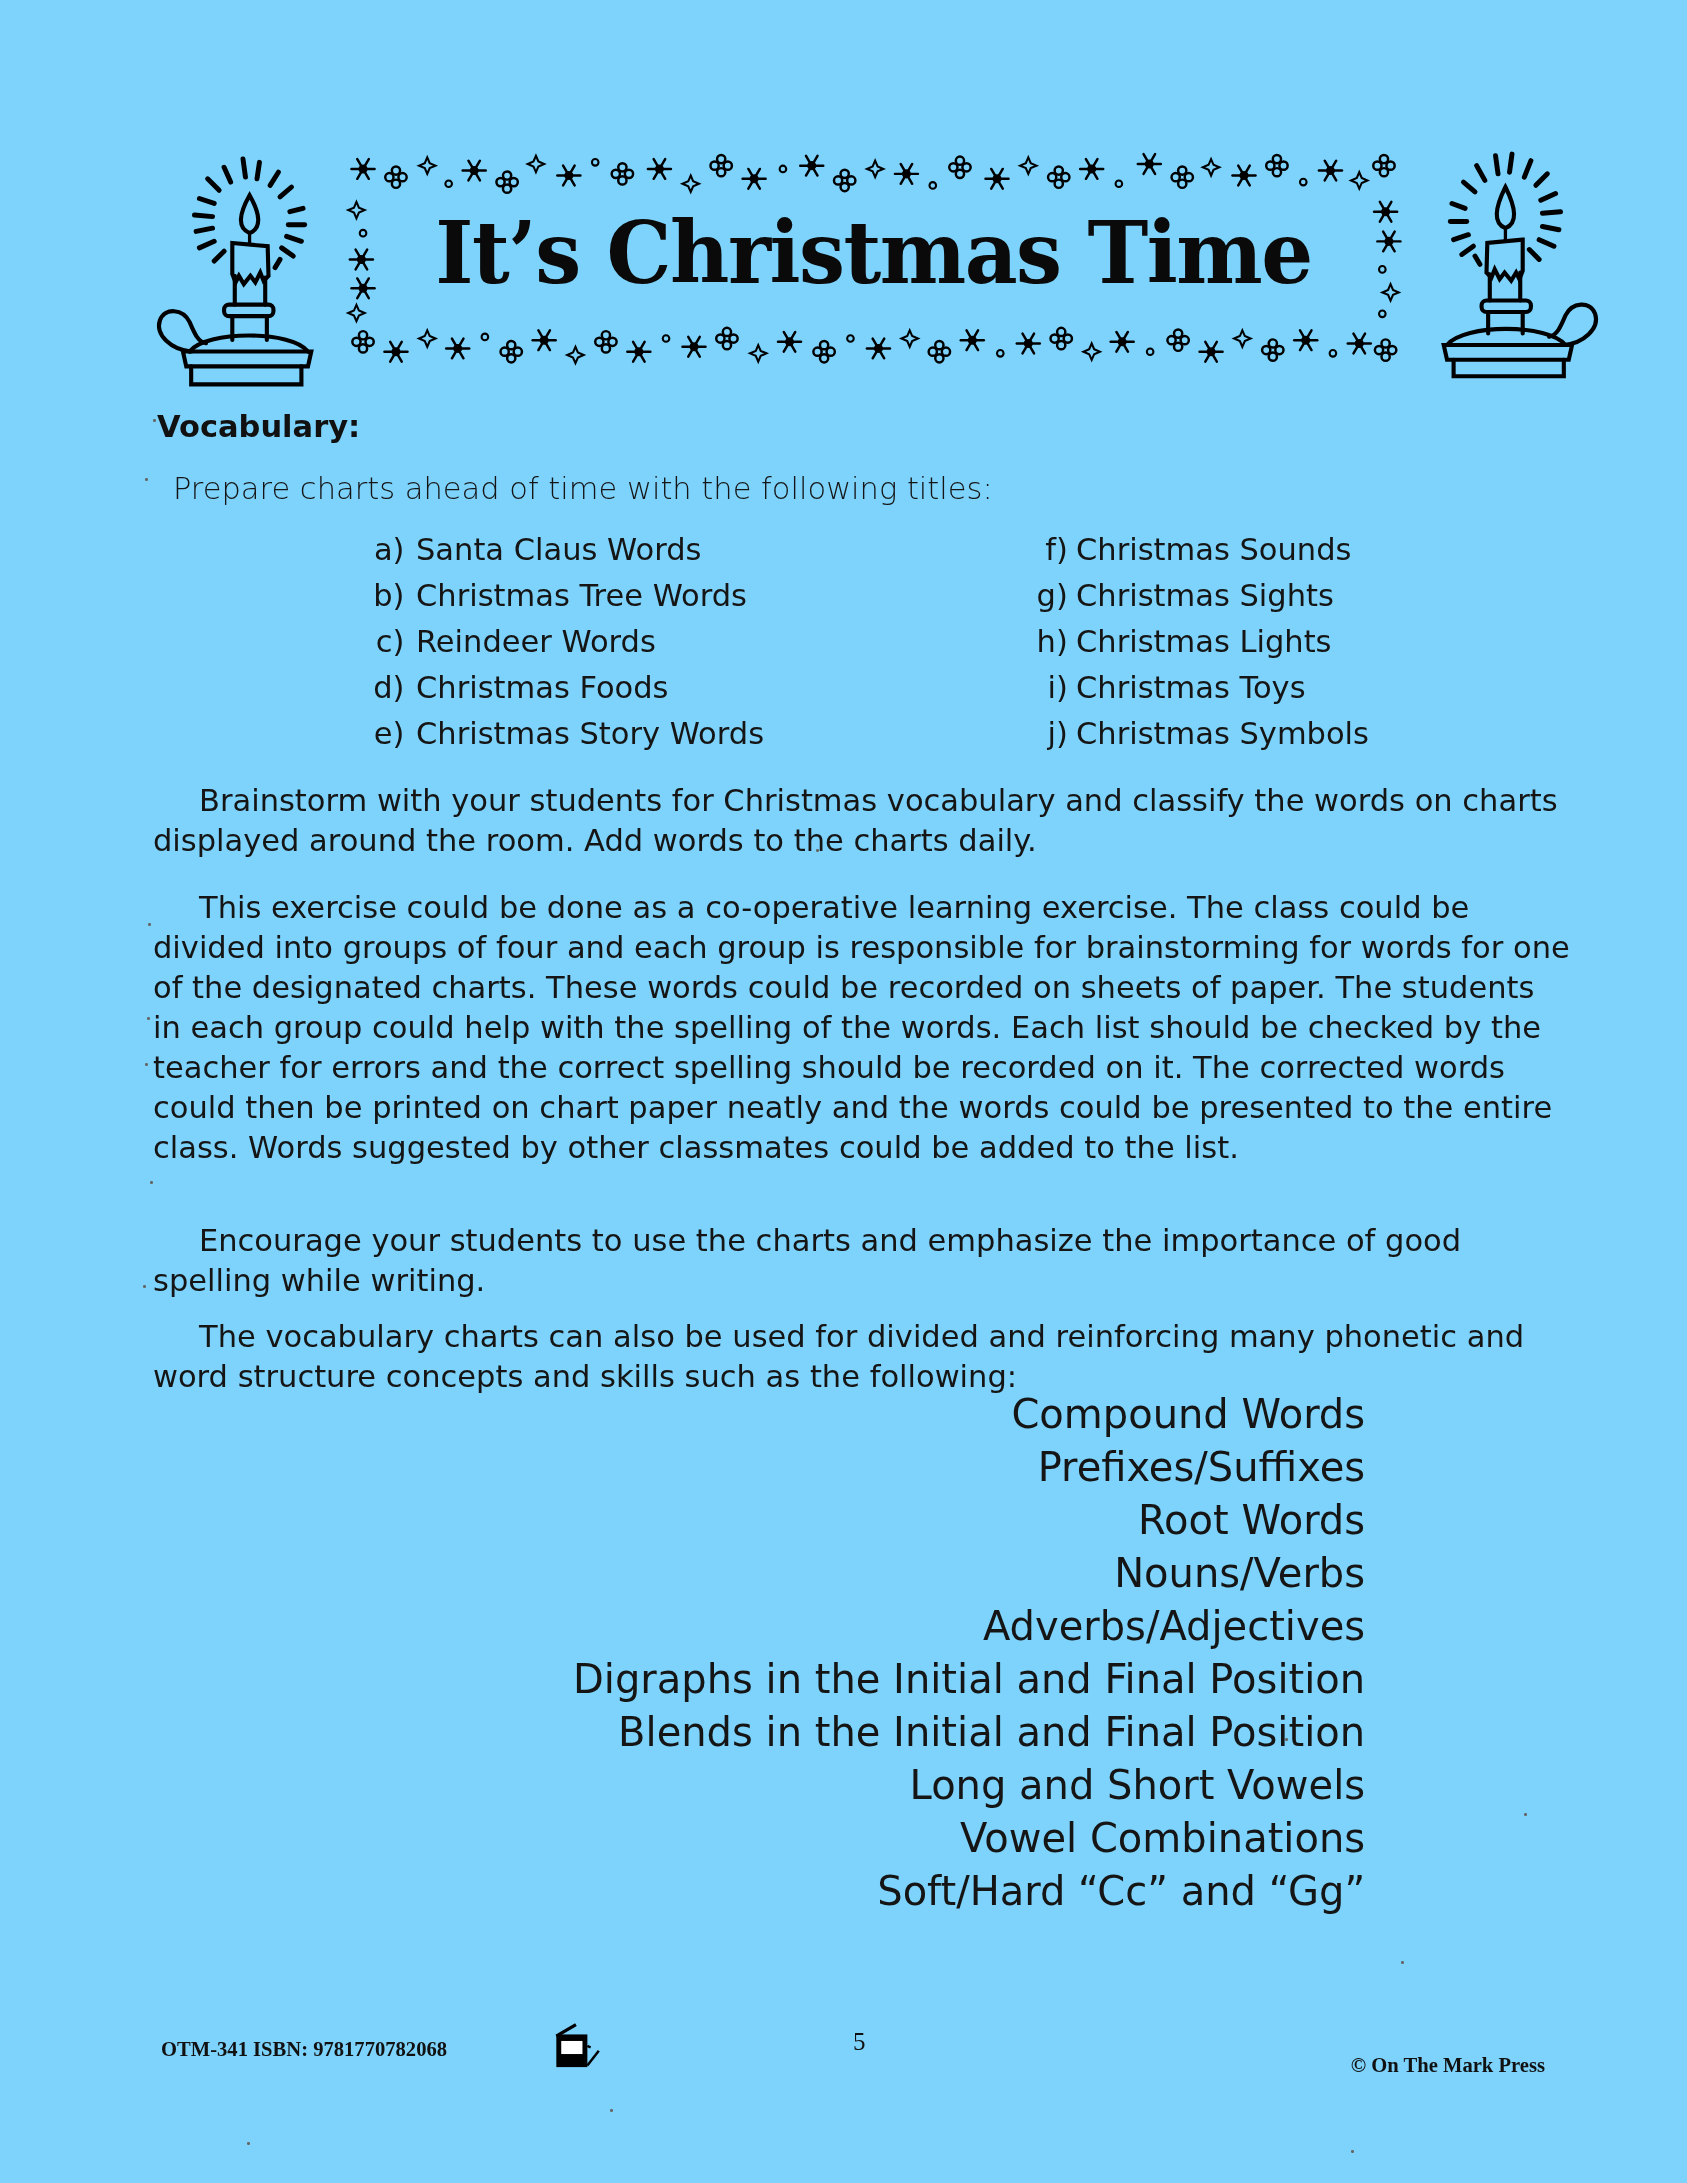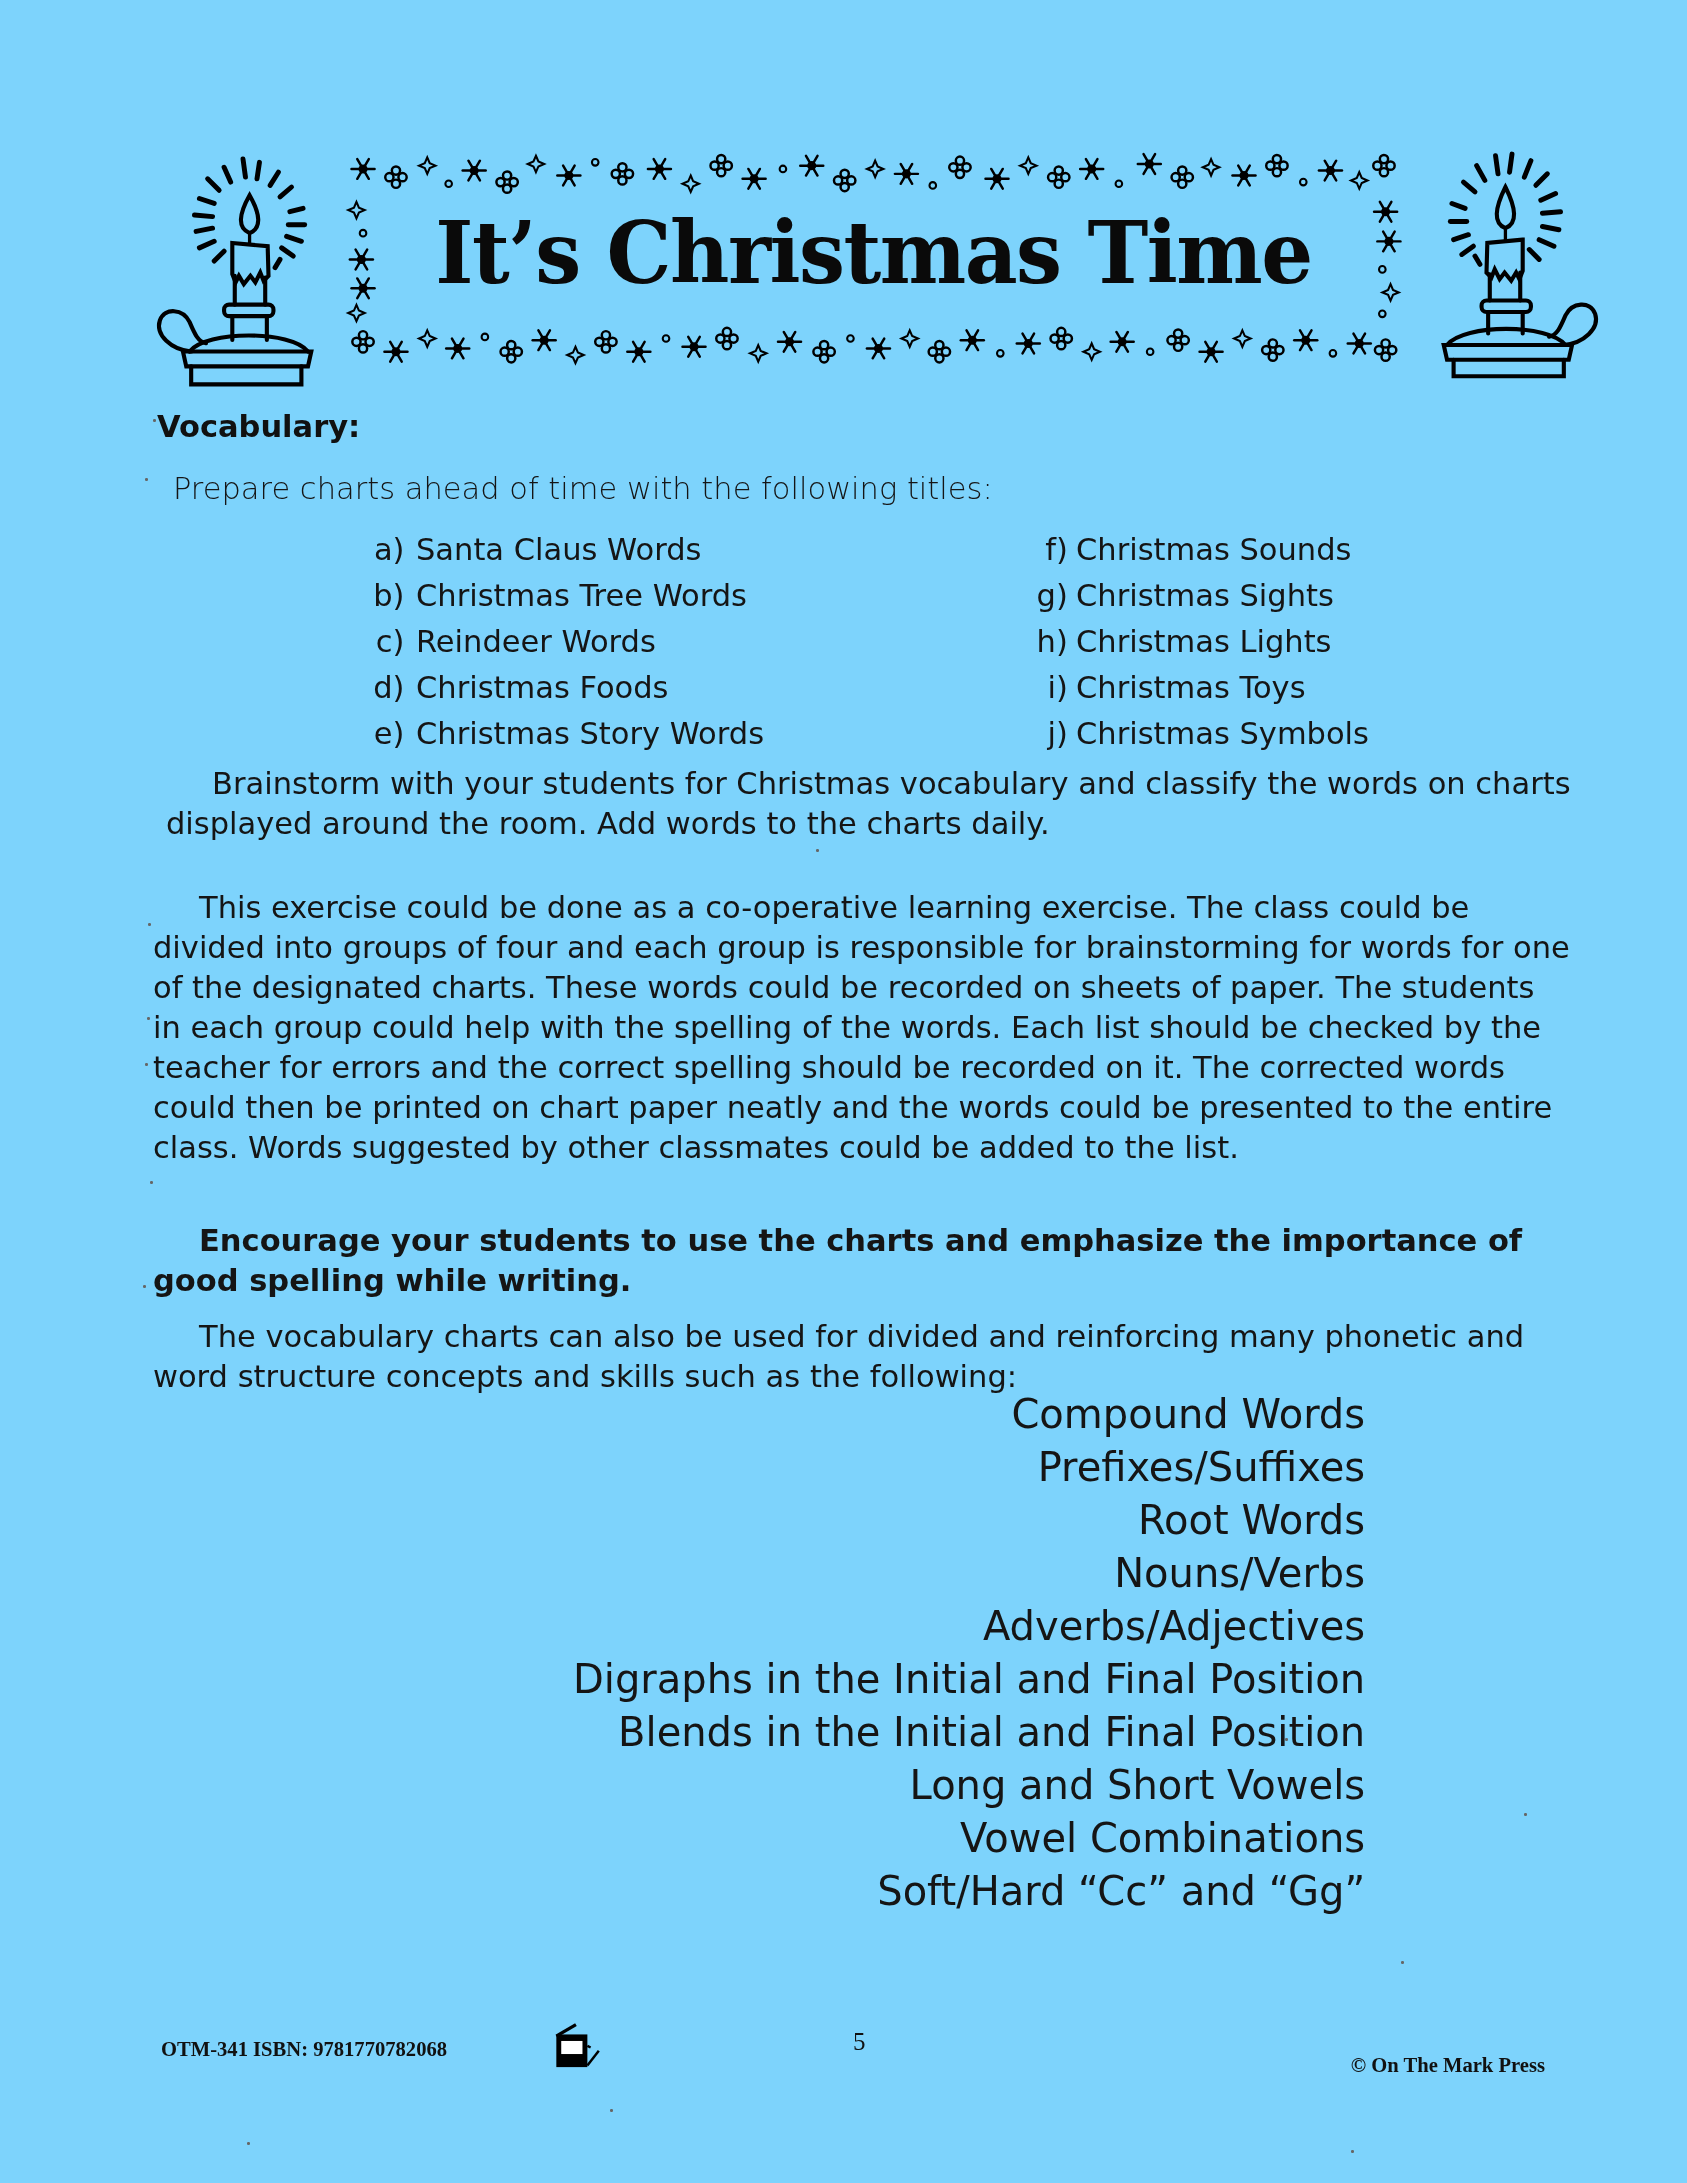--- a/index.html
+++ b/index.html
@@ -97,23 +97,23 @@
 
     .para {
       position: absolute;
       left: 153px;
       width: 1417px;
       font-size: 30.5px;
       line-height: 40px;
       color: #151515;
       text-indent: 46px;
     }
-    .para.p1 { top: 764px; margin-left: 13px; }
+    .para.p1 { top: 781px; }
     .para.p2 { top: 888px; }
-    .para.p3 { top: 1221px; font-weight: bold; }
+    .para.p3 { top: 1221px; }
     .para.p4 { top: 1317px; }
 
     .skills {
       position: absolute;
       left: 573px;
       top: 1388px;
       font-size: 40px;
       color: #151515;
       text-align: right;
     }

